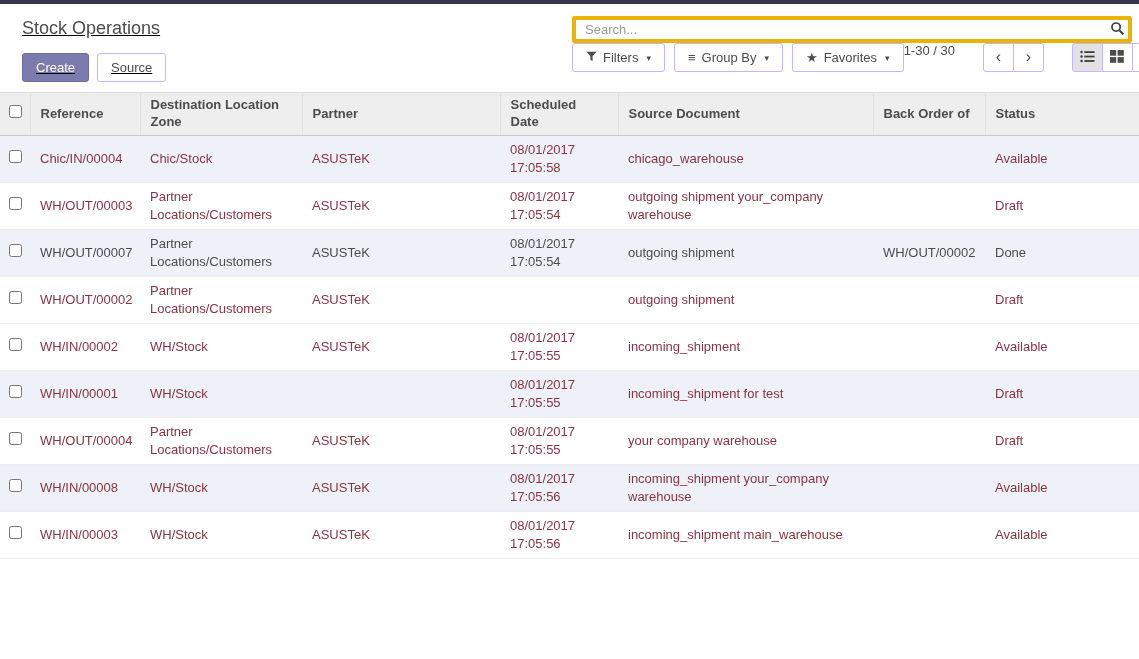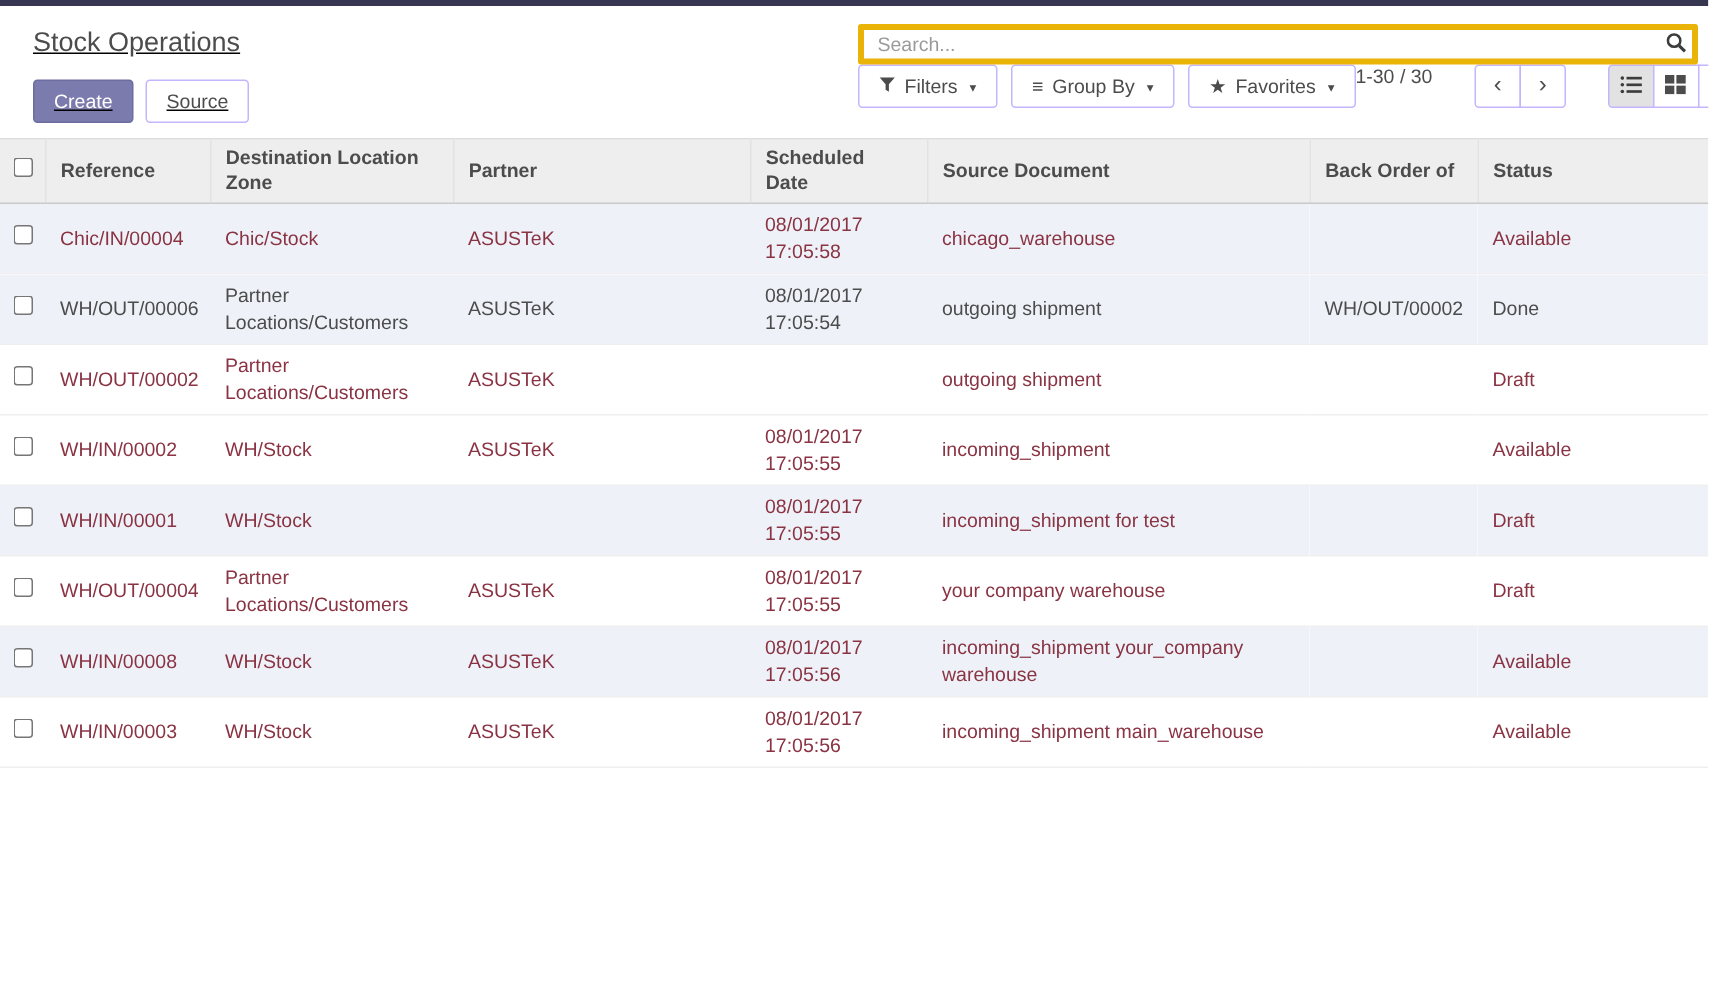--- a/index.html
+++ b/index.html
@@ -206,23 +206,33 @@
           <tr data-name="table-row" class="row-tinted">
     <td class="cell-check" data-name="row-checkbox-cell"><input type="checkbox" data-name="row-checkbox" style=""></td>
     <td data-name="cell-reference">Chic/IN/00004</td>
     <td data-name="cell-destination-location-zone">Chic/Stock</td>
     <td data-name="cell-partner">ASUSTeK</td>
     <td data-name="cell-scheduled-date">08/01/2017 17:05:58</td>
     <td data-name="cell-source-document">chicago_warehouse</td>
     <td data-name="cell-back-order-of"></td>
     <td data-name="cell-status">Available</td>
   </tr>
+          <tr data-name="table-row" class="row-plain">
+    <td class="cell-check" data-name="row-checkbox-cell"><input type="checkbox" data-name="row-checkbox" style=""></td>
+    <td data-name="cell-reference">WH/OUT/00003</td>
+    <td data-name="cell-destination-location-zone">Partner Locations/Customers</td>
+    <td data-name="cell-partner">ASUSTeK</td>
+    <td data-name="cell-scheduled-date">08/01/2017 17:05:54</td>
+    <td data-name="cell-source-document">outgoing shipment your_company warehouse</td>
+    <td data-name="cell-back-order-of"></td>
+    <td data-name="cell-status">Draft</td>
+  </tr>
           <tr data-name="table-row" class="row-tinted row-muted">
     <td class="cell-check" data-name="row-checkbox-cell"><input type="checkbox" data-name="row-checkbox" style=""></td>
-    <td data-name="cell-reference">WH/OUT/00006</td>
+    <td data-name="cell-reference">WH/OUT/00007</td>
     <td data-name="cell-destination-location-zone">Partner Locations/Customers</td>
     <td data-name="cell-partner">ASUSTeK</td>
     <td data-name="cell-scheduled-date">08/01/2017 17:05:54</td>
     <td data-name="cell-source-document">outgoing shipment</td>
     <td data-name="cell-back-order-of">WH/OUT/00002</td>
     <td data-name="cell-status">Done</td>
   </tr>
           <tr data-name="table-row" class="row-plain">
     <td class="cell-check" data-name="row-checkbox-cell"><input type="checkbox" data-name="row-checkbox" style=""></td>
     <td data-name="cell-reference">WH/OUT/00002</td>

